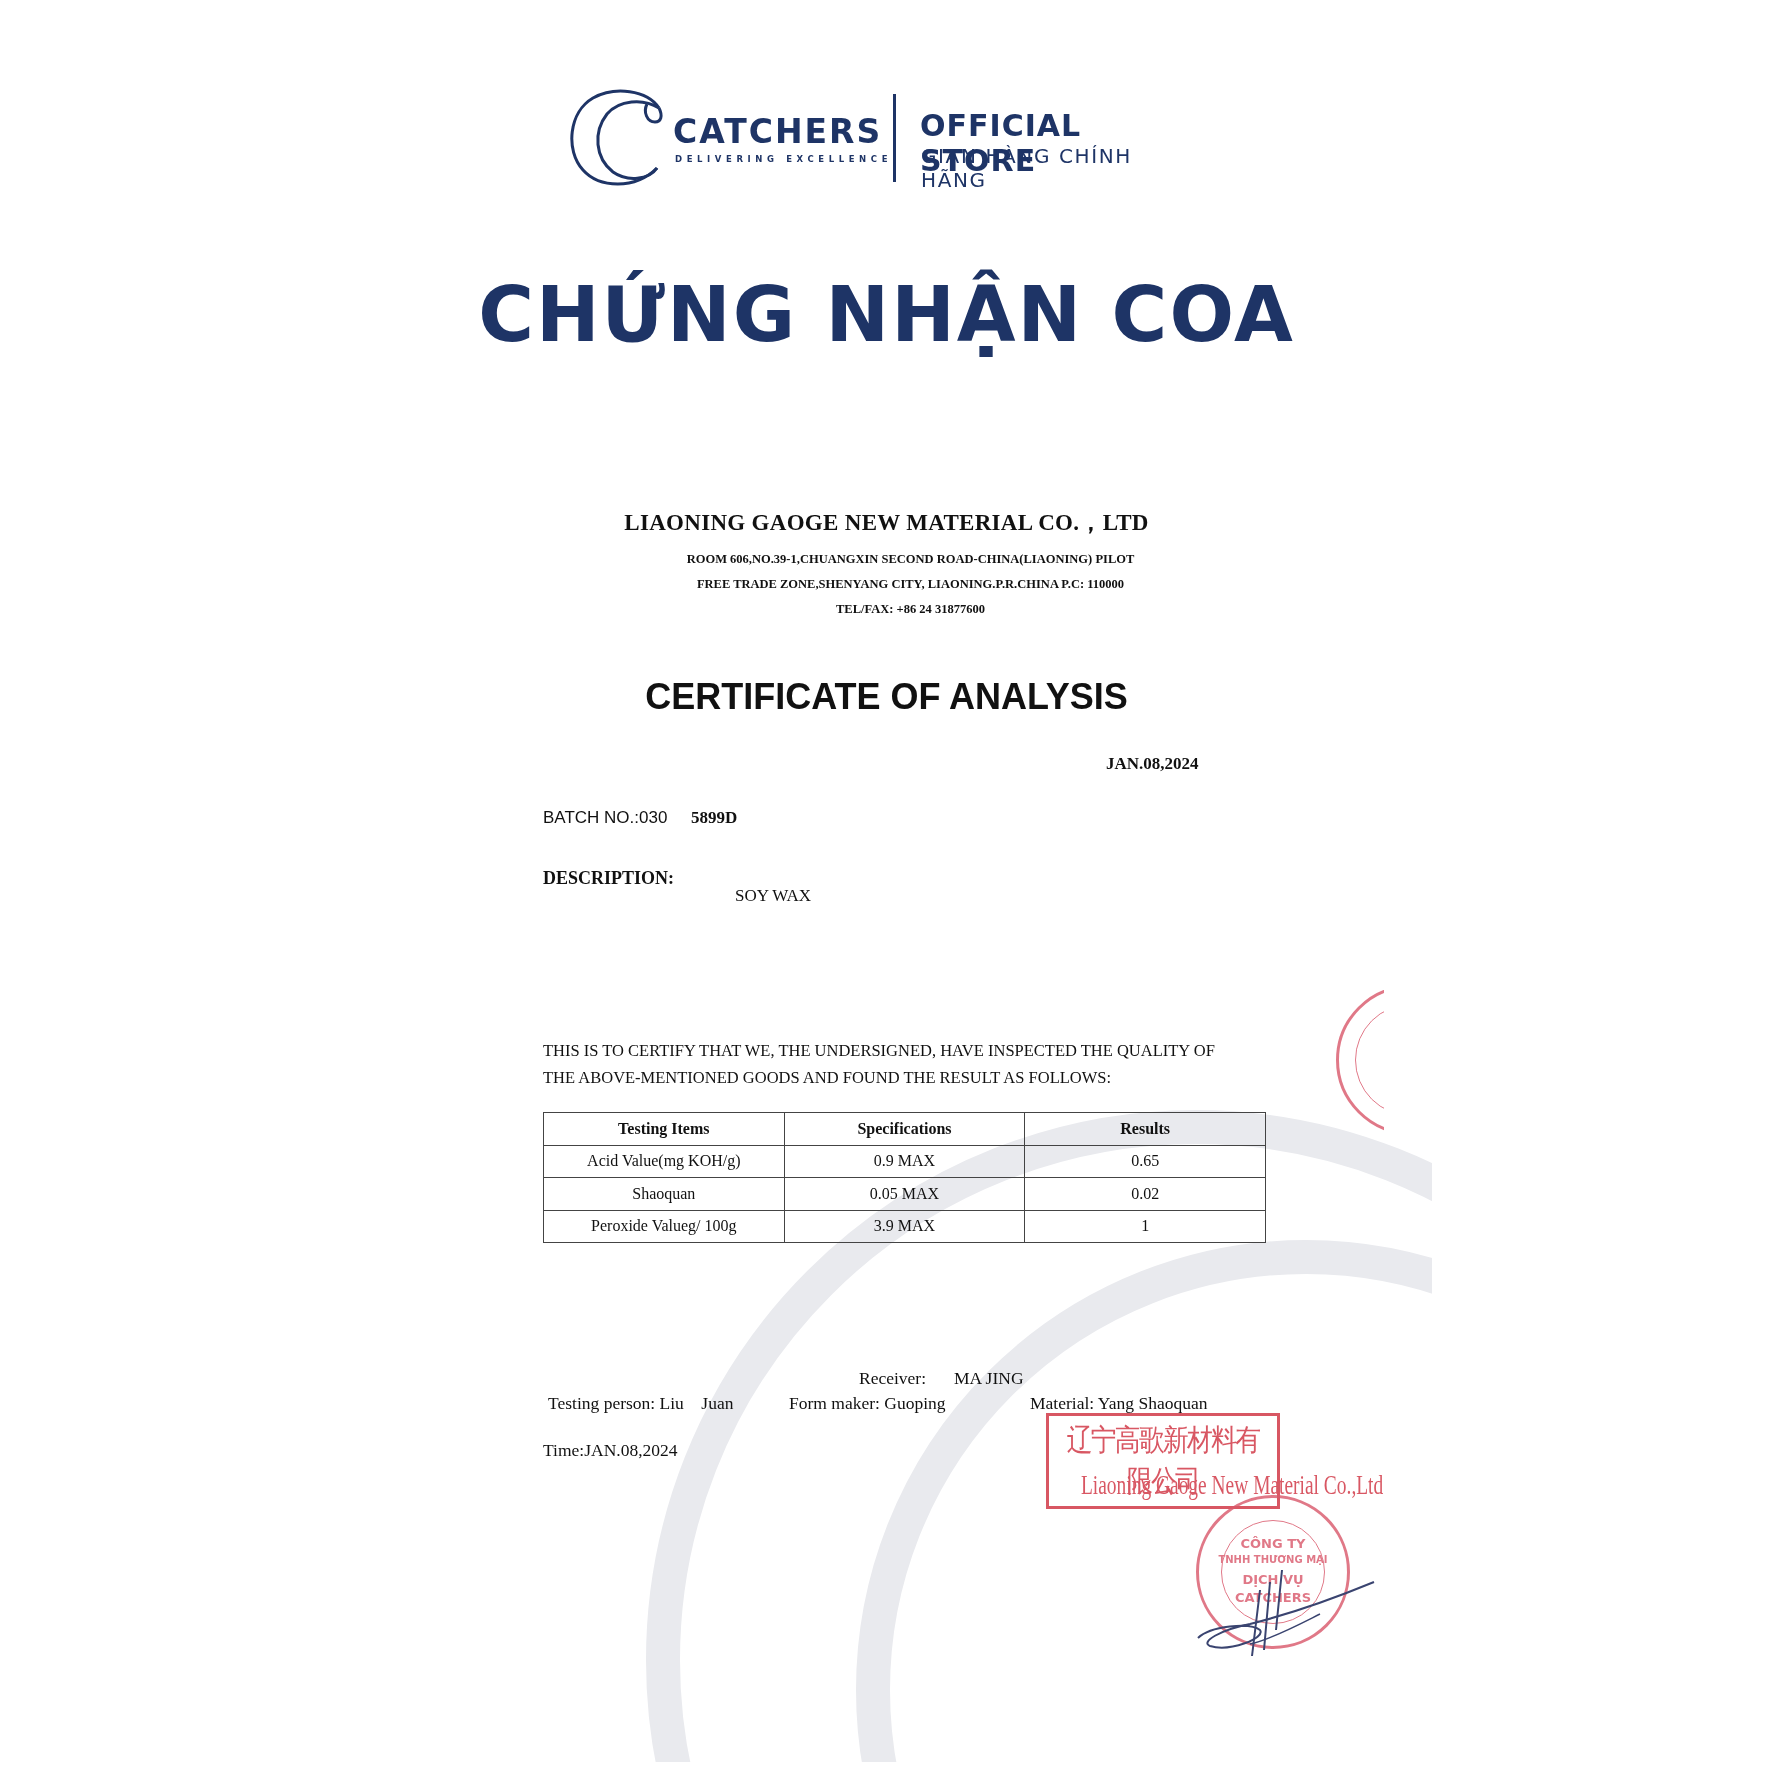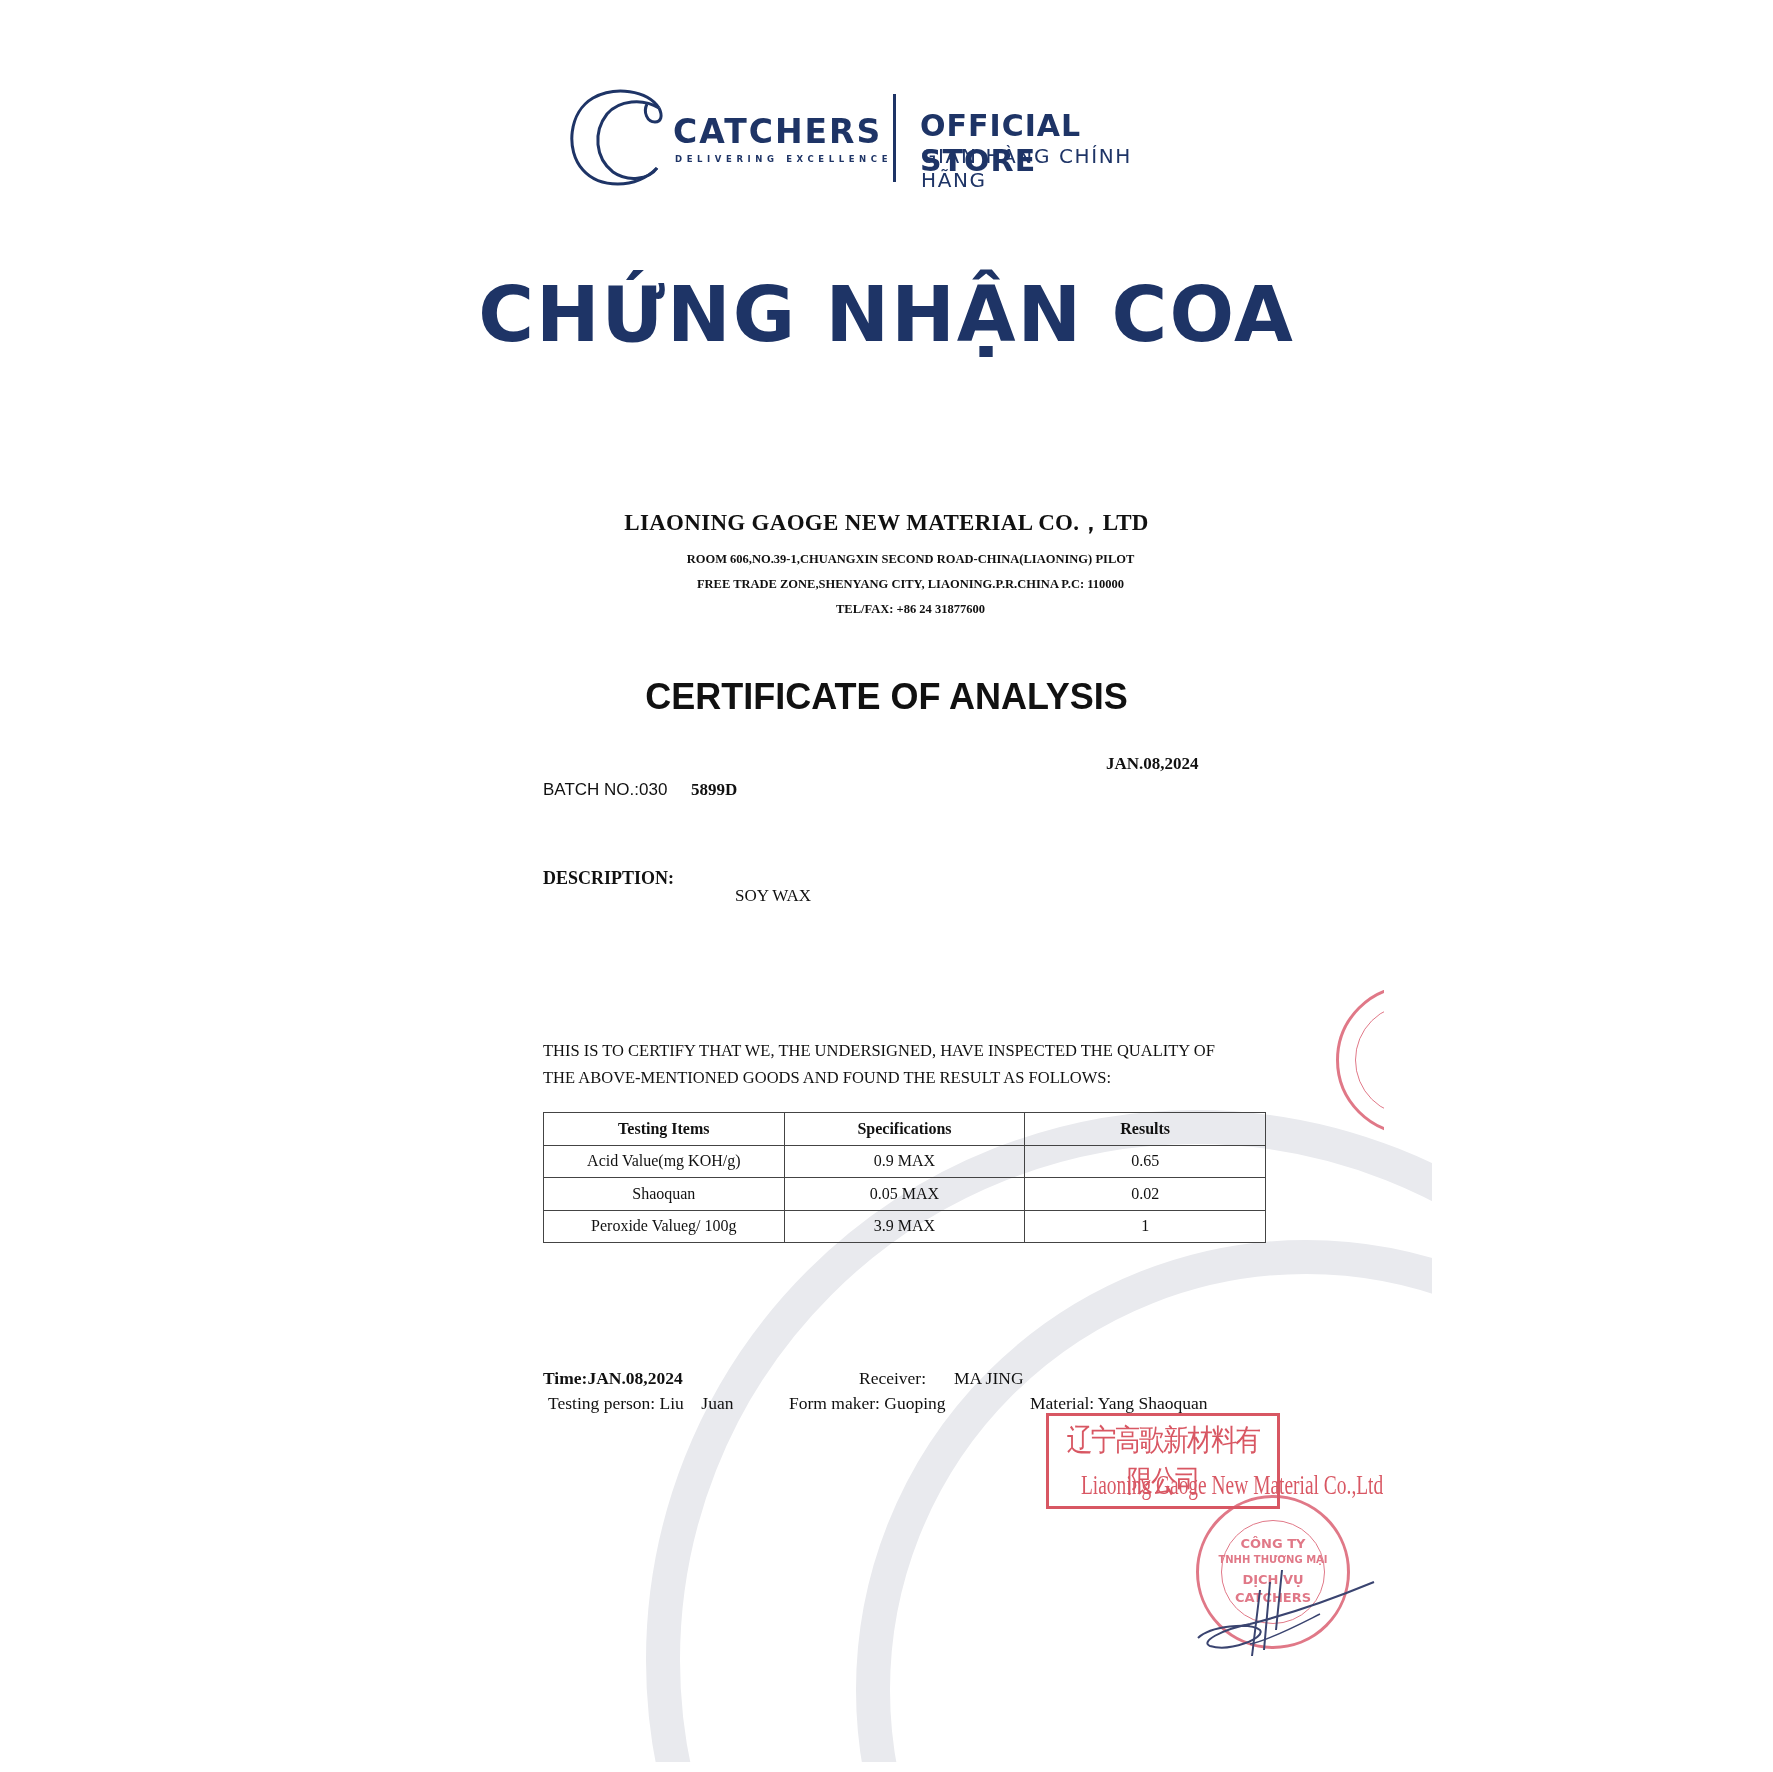--- a/index.html
+++ b/index.html
@@ -18,21 +18,21 @@
   .store-title { left: 357px; top: 20px; font-family: "DejaVu Sans", sans-serif; font-weight: bold; font-size: 30px; letter-spacing: 1px; color: #1e3466; }
   .store-sub { left: 358px; top: 56px; font-family: "DejaVu Sans", sans-serif; font-size: 20px; letter-spacing: 1.6px; color: #1e3466; }
 
   .main-title { left: 0; width: 1773px; top: 270px; text-align: center; font-family: "DejaVu Sans", sans-serif; font-weight: bold; font-size: 76px; letter-spacing: 2px; color: #1e3466; }
 
   .company { left: 0; width: 1773px; top: 507px; text-align: center; font-weight: bold; font-size: 23px; letter-spacing: 0.3px; }
   .addr { left: 0; width: 1773px; text-align: center; font-weight: bold; font-size: 12.5px; margin-left: 24px; }
   .coa-title { left: 0; width: 1773px; top: 676px; text-align: center; font-family: "Liberation Sans", sans-serif; font-weight: bold; font-size: 36px; }
 
   .date-top { left: 1106px; top: 754px; font-weight: bold; font-size: 17px; }
-  .batch { left: 543px; top: 780px; font-family: "Liberation Sans", sans-serif; font-size: 17px; }
+  .batch { left: 543px; top: 808px; font-family: "Liberation Sans", sans-serif; font-size: 17px; }
   .batch b { font-family: "Liberation Serif", serif; font-weight: bold; }
   .desc-label { left: 543px; top: 868px; font-weight: bold; font-size: 18px; }
   .desc-value { left: 735px; top: 886px; font-size: 17px; }
 
   .certify { left: 543px; top: 1037px; font-size: 16.5px; line-height: 27px; width: 740px; }
 
   table.results { position: absolute; left: 543px; top: 1112px; width: 723px; border-collapse: collapse; font-size: 16px; background: transparent; }
   table.results th, table.results td { border: 1.5px solid #444; height: 31.5px; text-align: center; padding: 0; }
   table.results th { font-weight: bold; font-family: Liberation Serif, serif; }
 
@@ -109,21 +109,21 @@
       <td>0.02</td>
     </tr>
     <tr>
       <td>Peroxide Valueg/ 100g</td>
       <td>3.9 MAX</td>
       <td>1</td>
     </tr>
   </tbody>
 </table>
 
-<div class="abs foot" style="left:543px; top:1368px;font-weight:bold;">Time:JAN.08,2024</div>
+<div class="abs foot" style="left:543px; top:1440px;">Time:JAN.08,2024</div>
 <div class="abs foot" style="left:859px; top:1368px;">Receiver:</div>
 <div class="abs foot" style="left:954px; top:1368px;">MA JING</div>
 <div class="abs foot" style="left:548px; top:1393px; white-space:pre;">Testing person: Liu    Juan</div>
 <div class="abs foot" style="left:789px; top:1393px;">Form maker: Guoping</div>
 <div class="abs foot" style="left:1030px; top:1393px;">Material: Yang Shaoquan</div>
 
 <div class="abs stamp-rect">
   <div class="cn">辽宁高歌新材料有限公司</div>
   <div class="en">Liaoning Gaoge New Material Co.,Ltd</div>
 </div>

